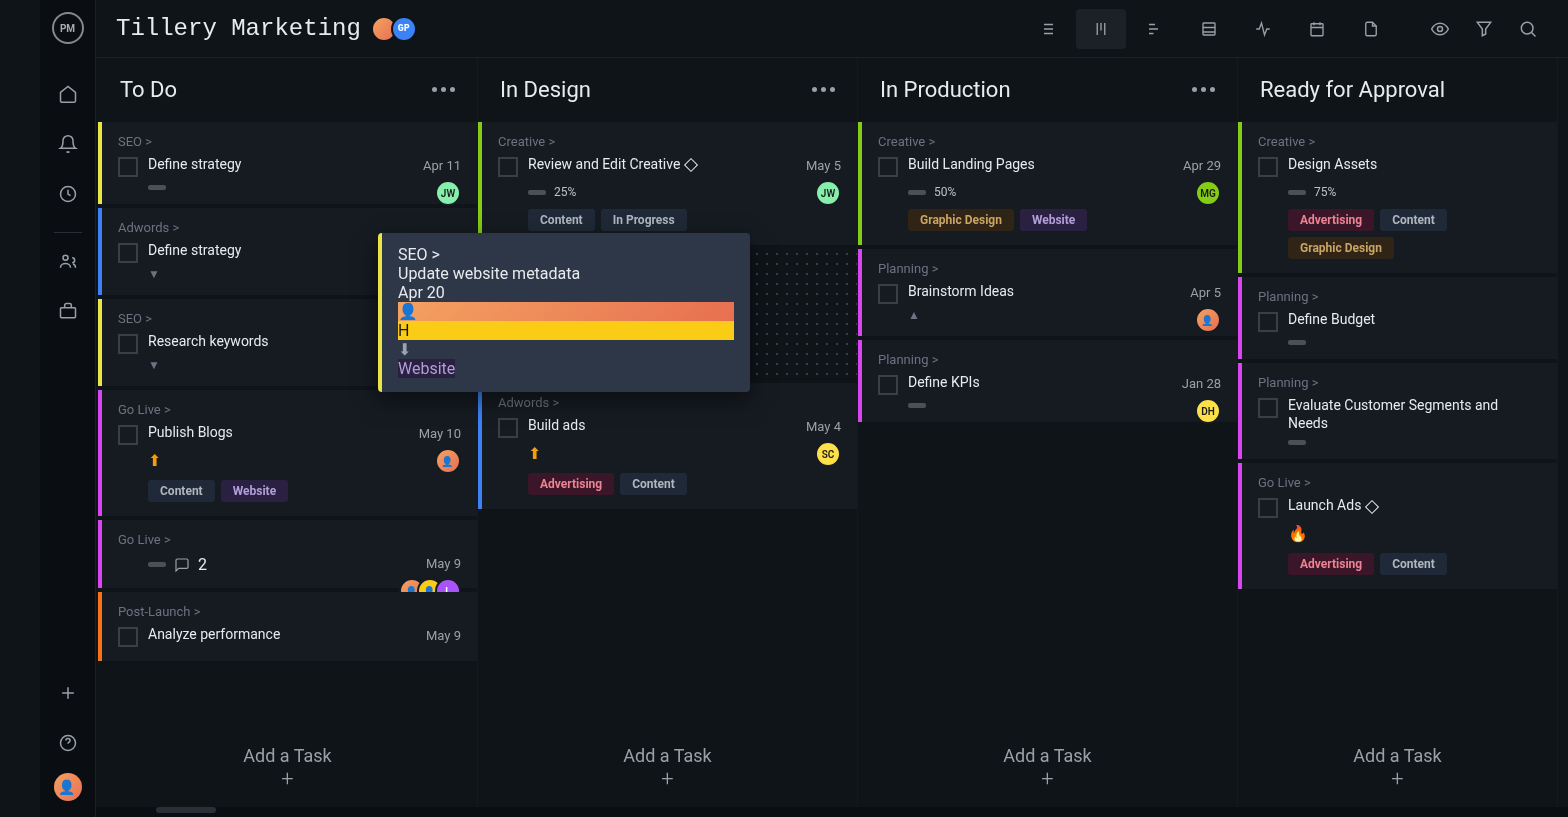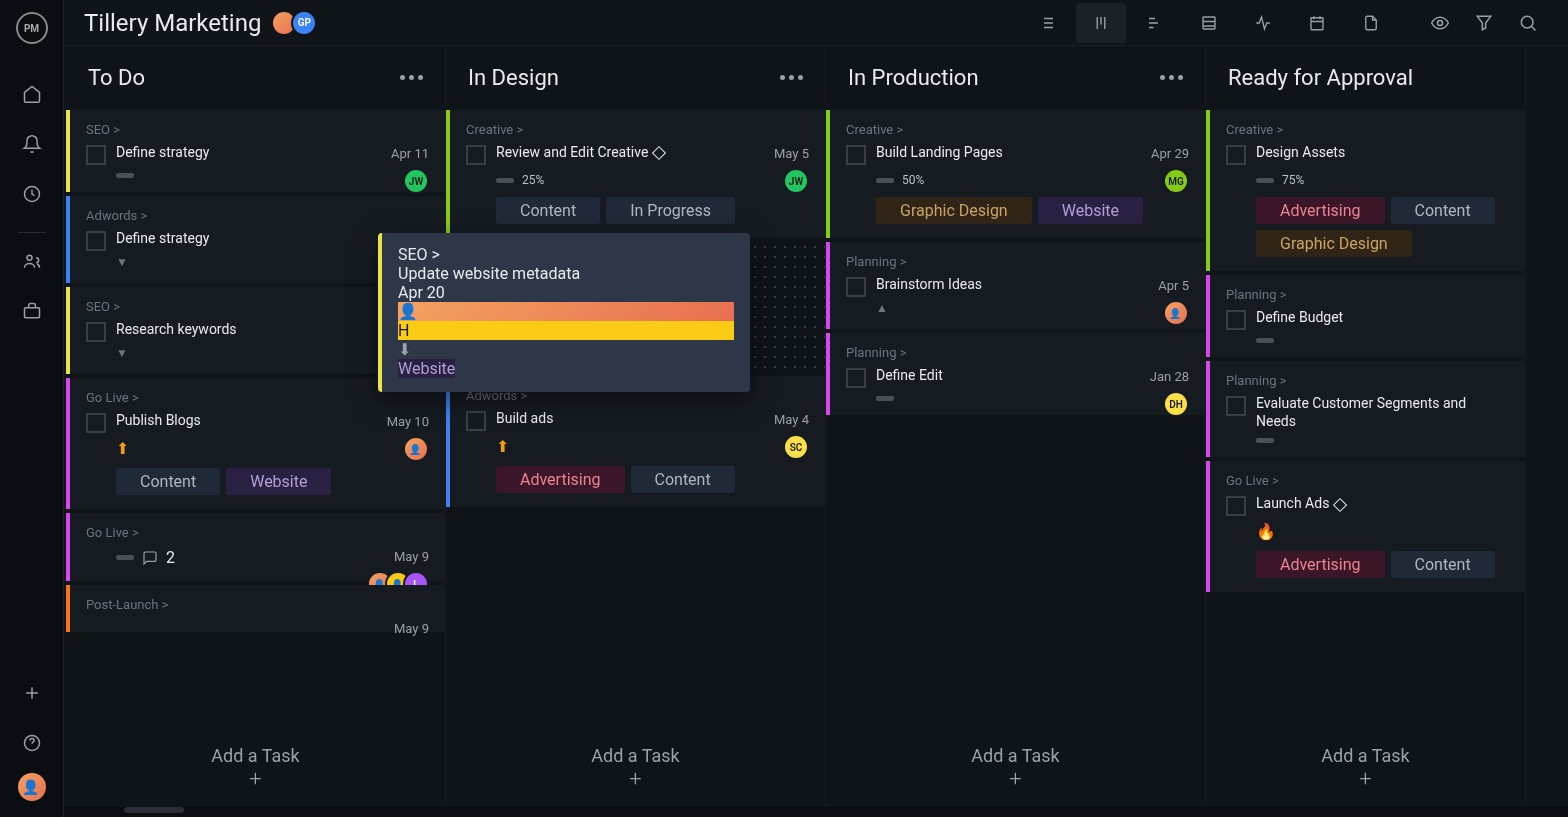--- a/index.html
+++ b/index.html
@@ -8,27 +8,28 @@
   background: #0f1419;
   color: #e8eaed;
   width: 1568px;
   height: 817px;
   overflow: hidden;
   display: flex;
 }
 
 
 .sidebar {
-  width: 64px;
+  width: 56px;
   background: #0a0d12;
   display: flex;
   flex-direction: column;
   align-items: center;
   padding-top: 12px;
   border-right: 1px solid #1c2128;
+  margin-left: 40px;
 }
 .sidebar .logo {
   width: 32px; height: 32px;
   border: 2px solid #888;
   border-radius: 50%;
   display: flex;
   align-items: center;
   justify-content: center;
   font-size: 10px;
   font-weight: bold;
@@ -53,25 +54,26 @@
   background: linear-gradient(135deg,#f4a261,#e76f51);
   margin-bottom: 16px;
   display:flex;align-items:center;justify-content:center;font-size:14px;
 }
 
 
 .main { flex: 1; display: flex; flex-direction: column; }
 
 
 .header {
-  height: 46px;
+  height: 58px;
   display: flex;
   align-items: center;
   padding: 0 20px;
   border-bottom: 1px solid #1c2128;
+  font-family: Liberation Mono, monospace;
 }
 .header .title {
   font-size: 24px;
   font-weight: 400;
   color: #e8eaed;
   margin-right: 16px;
 }
 .header .avatar-group {
   display: flex;
   margin-right: auto;
@@ -162,21 +164,21 @@
   justify-content: center;
   font-size: 10px;
   font-weight: 600;
   border: 2px solid #161b22;
 }
 .card .meta-row { display:flex; align-items:center; gap:8px; margin-top:8px; margin-left:30px; }
 .card .bar { width: 18px; height: 5px; background: #4a5058; border-radius: 2px; }
 .card .pct { font-size: 12px; color: #bcc0c4; }
 .card .chev { font-size: 12px; color: #6b7280; margin-left: 30px; margin-top:4px;}
 .card .tags { display:flex; flex-wrap:wrap; gap:6px; margin-top:10px; margin-left:30px; }
-.card .tag { font-size: 16px; padding: 4px 24px; border-radius: 3px; }
+.card .tag { font-size: 12px; padding: 4px 12px; border-radius: 3px; font-weight: bold; }
 .card .priority-icon { margin-left:30px; margin-top:6px; font-size:16px; }
 
 .add-task {
   padding: 16px 22px;
   display: flex;
   align-items: center;
   justify-content: space-between;
   font-size: 18px;
   color: #9aa0a6;
   cursor: pointer;
@@ -199,21 +201,21 @@
   background-image: radial-gradient(circle, #3a3f47 1px, transparent 1px);
   background-size: 10px 10px;
   height: 130px;
   margin: 4px 0;
   border-left: 4px solid transparent;
 }
 
 
 .av-orange { background: linear-gradient(135deg,#f4a261,#e76f51); }
 .av-blue { background: #3b82f6; color:#fff; }
-.av-jw { background: #22c55e; color:#1a1a1a; }
+.av-jw { background: #86efac; color:#1a1a1a; }
 .av-mg { background: #84cc16; color:#1a1a1a; }
 .av-dh { background: #fde047; color:#1a1a1a; }
 .av-sc { background: #fde047; color:#1a1a1a; }
 .av-dp { background: #a3e635; color:#1a1a1a; }
 .av-purple { background: #a855f7; color:#fff; }
 .av-yellow { background: #facc15; color:#1a1a1a; }
 
 
 .tag-adv { background: #3b1628; color: #ec8392; }
 .tag-content { background: #1f2937; color: #b0b6be; }
@@ -416,20 +418,24 @@
             <div class="meta-row">
               <div class="bar"></div>
               <svg width="16" height="16" viewBox="0 0 24 24" fill="none" stroke="#9aa0a6" stroke-width="1.8">
                 <path d="M21 15a2 2 0 01-2 2H7l-4 4V5a2 2 0 012-2h14a2 2 0 012 2z"></path>
               </svg>
               <span>2</span>
             </div>
           </div>
           <div class="card" style="border-left-color: rgb(249, 115, 22);">
             <div class="cat">Post-Launch &gt;</div>
+            <div class="title-row">
+              <div class="chk"></div>
+              <div class="task-title">Analyze performance</div>
+            </div>
             <div class="date">May 9</div>
           </div>
         </div>
         <div class="add-task">
           <span>Add a Task</span>
           <span class="plus">+</span>
         </div>
       </div>
       <div class="column">
         <div class="col-header">
@@ -521,21 +527,21 @@
             <div class="date">Apr 5</div>
             <div class="avatars">
               <div class="av av-orange">👤</div>
             </div>
             <div class="chev">▲</div>
           </div>
           <div class="card" style="border-left-color: rgb(217, 70, 239);">
             <div class="cat">Planning &gt;</div>
             <div class="title-row">
               <div class="chk"></div>
-              <div class="task-title">Define Edit</div>
+              <div class="task-title">Define KPIs</div>
             </div>
             <div class="date">Jan 28</div>
             <div class="avatars">
               <div class="av av-dh">DH</div>
             </div>
             <div class="meta-row">
               <div class="bar"></div>
             </div>
           </div>
         </div>

